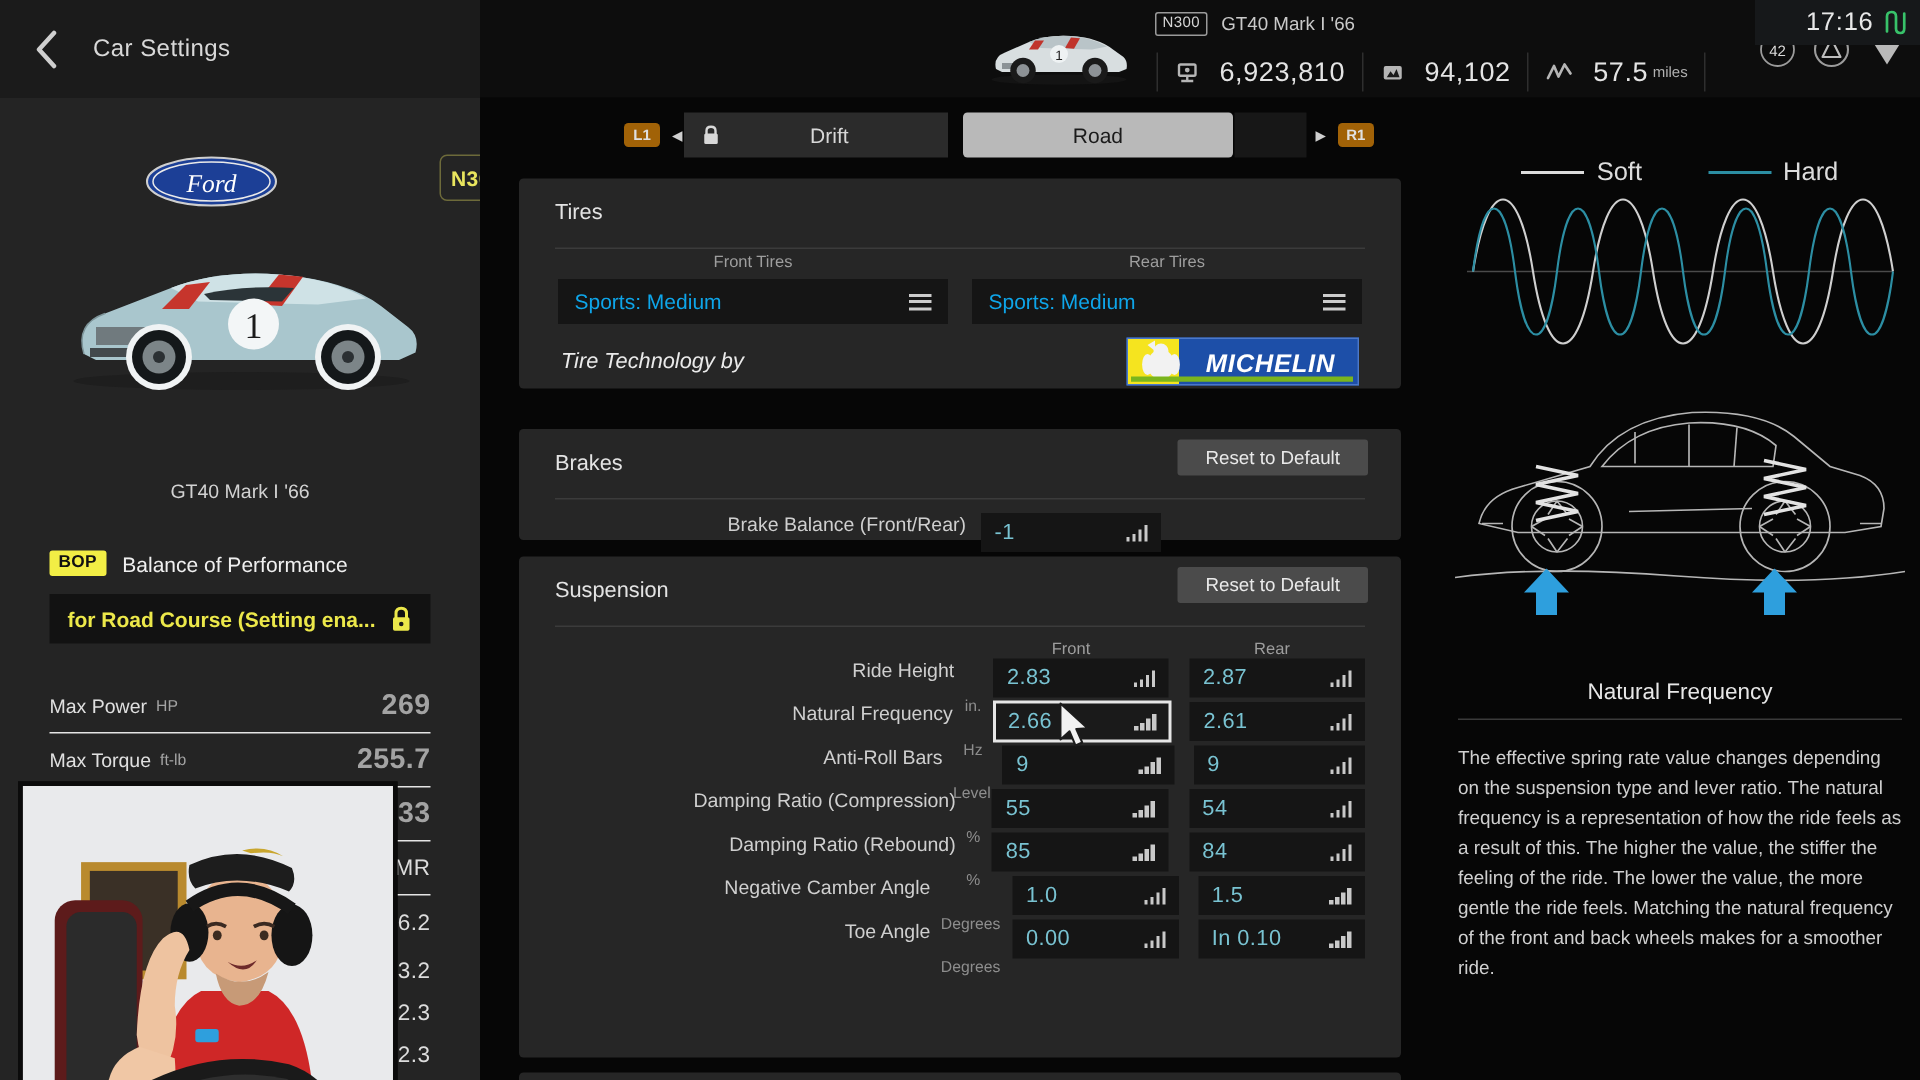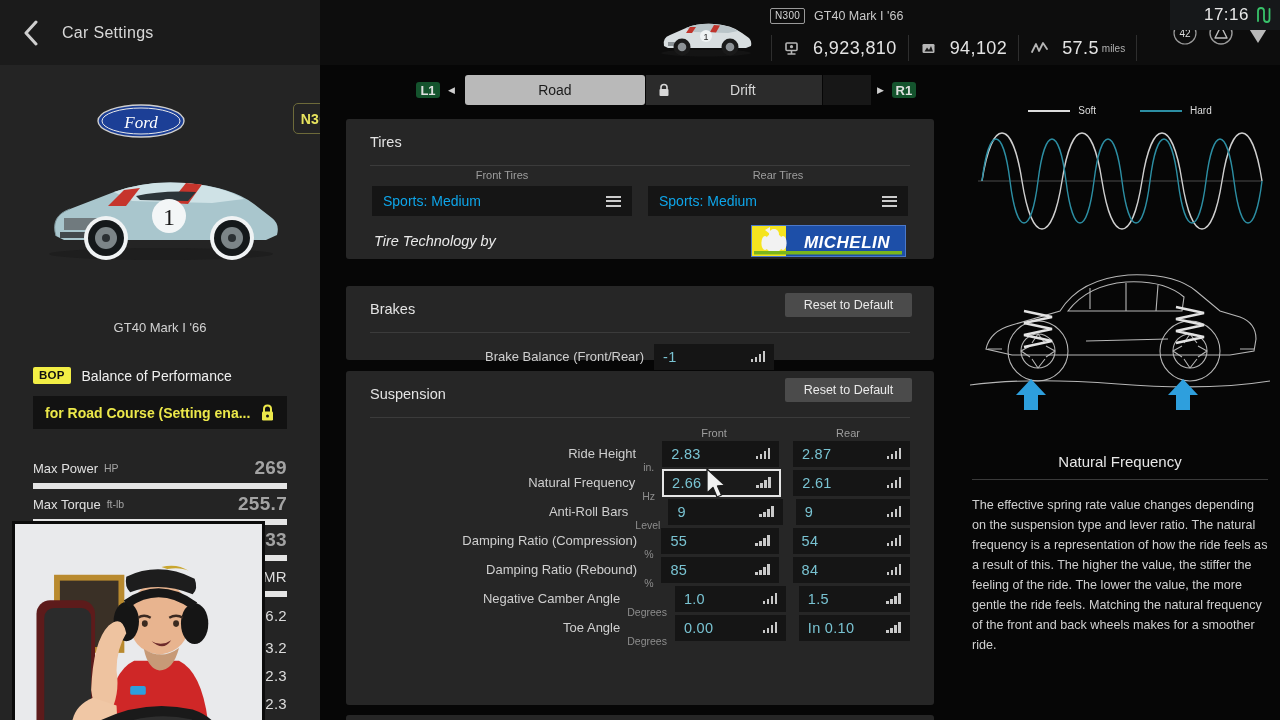--- a/index.html
+++ b/index.html
@@ -40,53 +40,53 @@
   .car-art { position:absolute; left:36px; top:103px; width:250px; height:95px; }
   .car-label { position:absolute; left:0; top:255px; width:320px; text-align:center; font-size:13px; color:#d2d2d2; }
 
   .bop-row { position:absolute; left:33px; top:302px; display:flex; align-items:center; gap:11px; }
   .bop-chip { background:#f2ee45; color:#111; font-size:11.5px; font-weight:bold; padding:2px 6px 3px; border-radius:2px; letter-spacing:.2px; }
   .bop-text { color:#efefef; font-size:14px; }
   .bop-bar { position:absolute; left:33px; top:331px; width:254px; height:33px; background:#121212; display:flex; align-items:center; padding:0 12px; }
   .bop-bar-text { color:#ece84a; font-size:14px; font-weight:bold; flex:1; }
 
   .specs { position:absolute; left:33px; top:388px; width:254px; }
-  .spec-row { height:36px; display:flex; align-items:center; border-bottom:6px solid #e5e5e5; }
+  .spec-row { height:36px; display:flex; align-items:center; border-bottom:1px solid #e5e5e5; }
   .spec-name { font-size:13px; color:#e0e0e0; }
   .spec-unit { font-size:10.5px; color:#a3a3a3; margin-left:6px; }
   .spec-val { margin-left:auto; font-size:19px; font-weight:bold; color:#a3a3a3; letter-spacing:.3px; }
   .spec-val.plain { color:#dcdcdc; font-size:15px; font-weight:normal; }
   .spec-val.num { color:#dcdcdc; font-size:15px; font-weight:normal; }
 
   
   .webcam { position:absolute; left:12px; top:456px; width:253px; height:257px; background:#000; border:3px solid #0b0b0b; overflow:hidden; }
   .webcam-inner { position:absolute; inset:0; }
 
   
   .center { position:absolute; left:320px; top:65px; width:640px; height:655px; background:#060606; }
   .tabstrip { position:absolute; left:0; top:6px; width:640px; height:38px; display:flex; align-items:center; }
-  .lbtn { width:24px; height:16px; border-radius:3px; background:#14532d; color:#e0e0e0; font-size:13px; display:flex; align-items:center; justify-content:center; font-weight:bold; }
+  .lbtn { width:24px; height:16px; border-radius:3px; background:#a16207; color:#e0e0e0; font-size:10px; display:flex; align-items:center; justify-content:center; font-weight:bold; }
   .tri { color:#cfcfcf; font-size:9px; }
   .tab { height:30px; display:flex; align-items:center; justify-content:center; font-size:14px; position:relative; }
   .tab.active { background:#b9b9b9; color:#1b1b1b; border-radius:3px; }
   .tab.inactive { background:#2b2b2b; color:#d7d7d7; }
   .tab.ghost { background:#171717; color:#444; }
 
   .panel { position:absolute; left:26px; width:588px; background:#262626; border-radius:3px; }
   .panel-head { height:46px; display:flex; align-items:center; padding:0 24px; position:relative; }
   .panel-title { font-size:14.5px; color:#e3e3e3; }
   .reset-btn { position:absolute; right:22px; top:7px; width:127px; height:24px; background:#4b4b4b; border-radius:2px; color:#eaeaea; font-size:12.5px; display:flex; align-items:center; justify-content:center; }
   .rule { height:1px; background:#3b3b3b; margin:0 24px; }
 
   .colhead { display:flex; padding-left:24px; padding-right:24px; margin-top:9px; }
   .colhead .spacer { width:284px; }
   .colhead .ch { width:120px; text-align:center; font-size:11px; color:#9e9e9e; }
   .colhead .gap { width:14px; }
 
-  .srow { display:flex; align-items:center; padding:0 24px; height:29px; }
+  .srow { display:flex; padding:0 24px; height:29px; }
   .srow-label { width:284px; text-align:right; padding-right:10px; font-size:13px; color:#cfcfcf; white-space:nowrap; }
   .srow-unit { font-size:10.5px; color:#8d8d8d; margin-left:5px;margin-top:26px; }
   .field { width:120px; height:26px; background:#151515; display:flex; align-items:center; padding:0 9px; position:relative; }
   .field.sel { outline:2px solid #e6e6e6; outline-offset:-1px; background:#1a1a1a; }
   .field-val { font-size:14.5px; color:#79c3d2; letter-spacing:.3px; }
   .field-bars { margin-left:auto; display:flex; align-items:flex-end; gap:1.5px; height:11px; }
   .field-bars i { width:2.5px; background:#c9c9c9; display:block; }
   .fgap { width:14px; }
 
   .tire-cols { display:flex; padding:0 26px; margin-top:3px; }
@@ -98,21 +98,21 @@
   .hamb { margin-left:auto; display:flex; flex-direction:column; gap:2.5px; }
   .hamb i { display:block; width:15px; height:2px; background:#cccccc; }
 
   .tiretech { display:flex; align-items:center; justify-content:space-between; padding:0 28px; height:50px; gap:13px; }
   .tt-text { font-style:italic; font-size:14.5px; color:#eaeaea; }
   .mich { width:155px; height:32px; background:#1e4ea8; border:1px solid #4b78c9; display:flex; align-items:center; position:relative; overflow:hidden; }
 
   
   .right { position:absolute; left:960px; top:65px; width:320px; height:655px; background:#060606; }
   .legend { position:absolute; left:0; top:40px; width:320px; display:flex; justify-content:center; gap:44px; align-items:center; }
-  .leg { display:flex; align-items:center; gap:8px; font-size:10px; color:#dcdcdc; }
+  .leg { display:flex; align-items:center; gap:8px; font-size:17px; color:#dcdcdc; }
   .leg-line { width:42px; height:2px; }
   .wave-box { position:absolute; left:8px; top:60px; width:304px; height:110px; }
   .car-illus { position:absolute; left:8px; top:180px; width:304px; height:165px; }
   .nf-title { position:absolute; left:0; top:388px; width:320px; text-align:center; font-size:15px; color:#e7e7e7; }
   .nf-rule { position:absolute; left:12px; top:414px; width:296px; height:1px; background:#3a3a3a; }
   .nf-body { position:absolute; left:12px; top:430px; width:296px; font-size:12.6px; line-height:20px; color:#cfcfcf; }
 
   .cursor { position:absolute; left:705px; top:468px; width:22px; height:32px; pointer-events:none; }
 </style>
 </head>
@@ -324,29 +324,29 @@
         <rect x="60" y="240" width="140" height="17" rx="4" fill="#3c3c3c"></rect>
       </svg>
     </div>
   </div>
 
   <div class="center">
 
     <div class="tabstrip">
       <div class="lbtn" style="margin-left:96px">L1</div>
       <span class="tri" style="margin-left:8px">◀</span>
-      <div class="tab active" style="width:180px;margin-left:10px">
-        <span>Road</span>
-      </div>
       <div class="tab inactive" style="width:176px;margin-left:1px;padding-left:18px">
         <svg width="12" height="14" viewBox="0 0 12 14" style="position:absolute;left:12px;top:8px">
           <path d="M3 6.5 L3 4.2 Q3 1.5 6 1.5 Q9 1.5 9 4.2 L9 6.5" fill="none" stroke="#d8d8d8" stroke-width="1.6"></path>
           <rect x="1.5" y="6" width="9" height="7" rx="1" fill="#d8d8d8"></rect>
         </svg>
         <span>Drift</span>
+      </div>
+      <div class="tab active" style="width:180px;margin-left:10px">
+        <span>Road</span>
       </div>
       <div class="tab ghost" style="width:48px;margin-left:1px"></div>
       <span class="tri" style="margin-left:6px">▶</span>
       <div class="lbtn" style="margin-left:8px">R1</div>
     </div>
 
     <div class="panel" style="top:54px;height:140px">
       <div class="panel-head">
         <span class="panel-title">Tires</span>
       </div>

